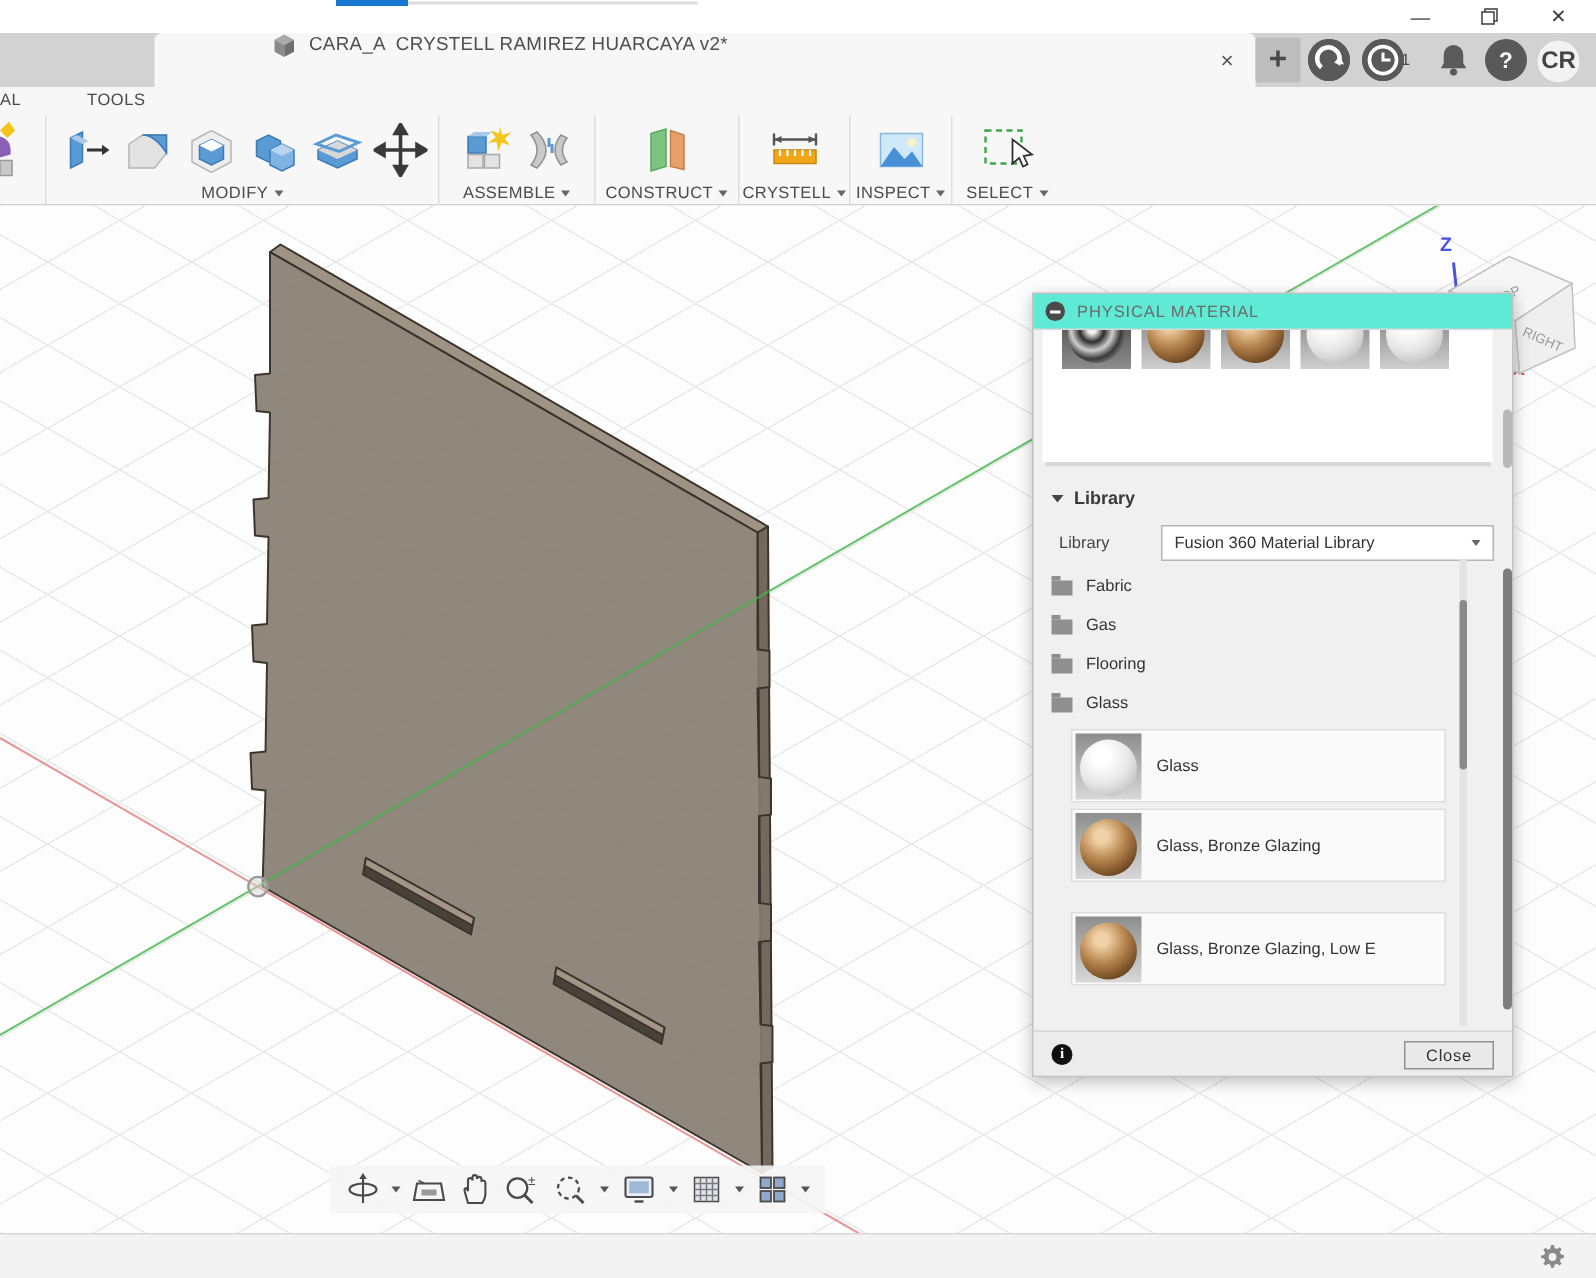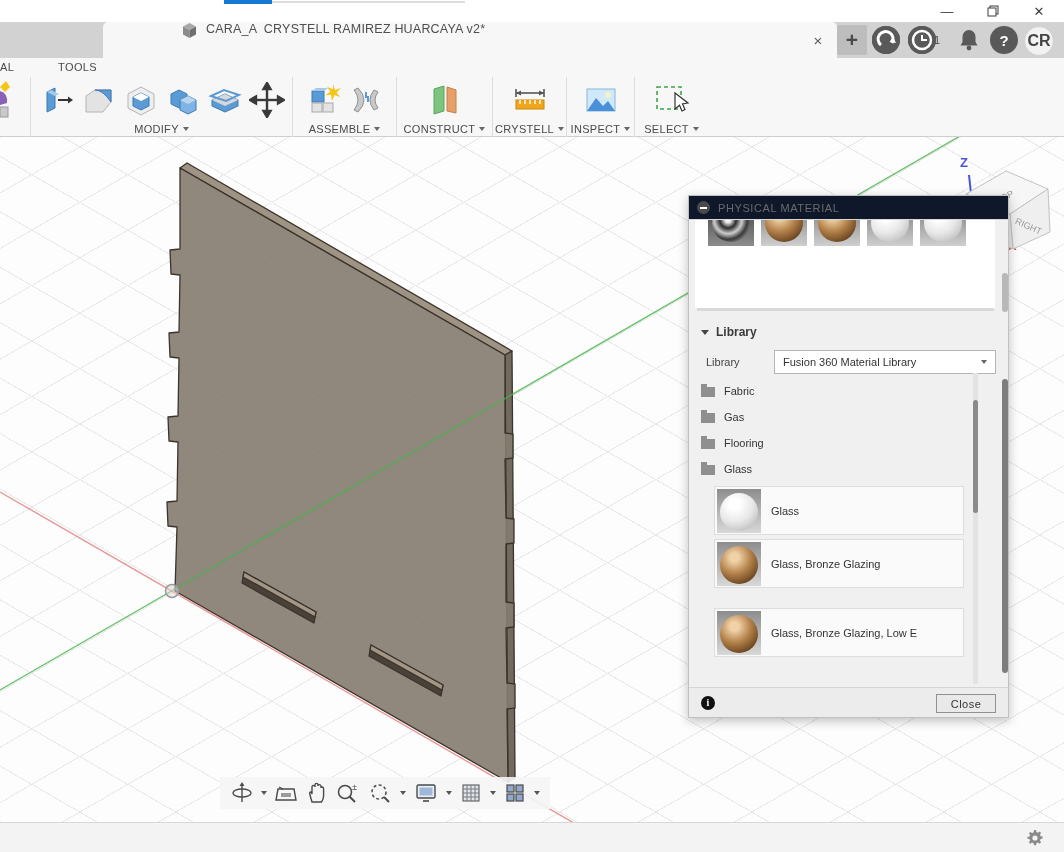--- a/index.html
+++ b/index.html
@@ -47,21 +47,21 @@
       repeating-linear-gradient(150deg, #e9e9e9 0 1px, transparent 1px 48px); }
   .scene { position:absolute; left:0; top:0; z-index:1; }
 
   
   .navbar { position:absolute; left:220px; top:640px; height:32px; z-index:2; display:flex; align-items:center; gap:3px; padding:0 8px; background:rgba(245,245,245,.9); }
   .navbtn { height:28px; display:flex; align-items:center; justify-content:center; padding:0 3px; }
   .navcaret { width:0; height:0; border-left:3px solid transparent; border-right:3px solid transparent; border-top:4px solid #555; margin:0 2px; }
 
   
   .dialog { position:absolute; left:688px; top:58px; width:321px; height:523px; background:#f0f0f0; border:1px solid #c0c0c0; box-shadow:0 3px 10px rgba(0,0,0,.25); z-index:5; font-size:11px; color:#333; }
-  .dlg-header { position:absolute; left:0; top:0; width:100%; height:24px; background:#0f172a; border-bottom:1px solid #d8d8d8; display:flex; align-items:center; padding-left:8px; gap:8px; }
+  .dlg-header { position:absolute; left:0; top:0; width:100%; height:24px; background:#5eead4; border-bottom:1px solid #d8d8d8; display:flex; align-items:center; padding-left:8px; gap:8px; }
   .collapse-btn { width:13px; height:13px; border-radius:50%; background:#4a4a4a; position:relative; }
   .collapse-btn::after { content:""; position:absolute; left:3px; top:6px; width:7px; height:1.5px; background:#fff; }
   .dlg-title { font-size:11px; color:#6b6b6b; letter-spacing:.6px; }
   .swatch-panel { position:absolute; left:6px; top:24px; width:300px; height:88px; background:#ffffff; }
   .swatch-row { position:absolute; left:13px; top:0; display:flex; gap:7px; }
   .swatch { width:46px; height:26px; overflow:hidden; position:relative; background:linear-gradient(#9a9a9a,#cfcfcf); }
   .swatch .ball, .mthumb .ball { position:absolute; border-radius:50%; }
   .swatch .ball { left:4px; top:-16px; width:38px; height:38px; }
   .hsb { position:absolute; left:8px; top:112px; width:297px; height:3px; background:#d9d9d9; }
   [data-variant="bronze"] .ball { background:radial-gradient(circle at 38% 30%, #f0d2a6 0 12%, #b5834c 45%, #6b4520 78%, #2e1c0c 100%); }

